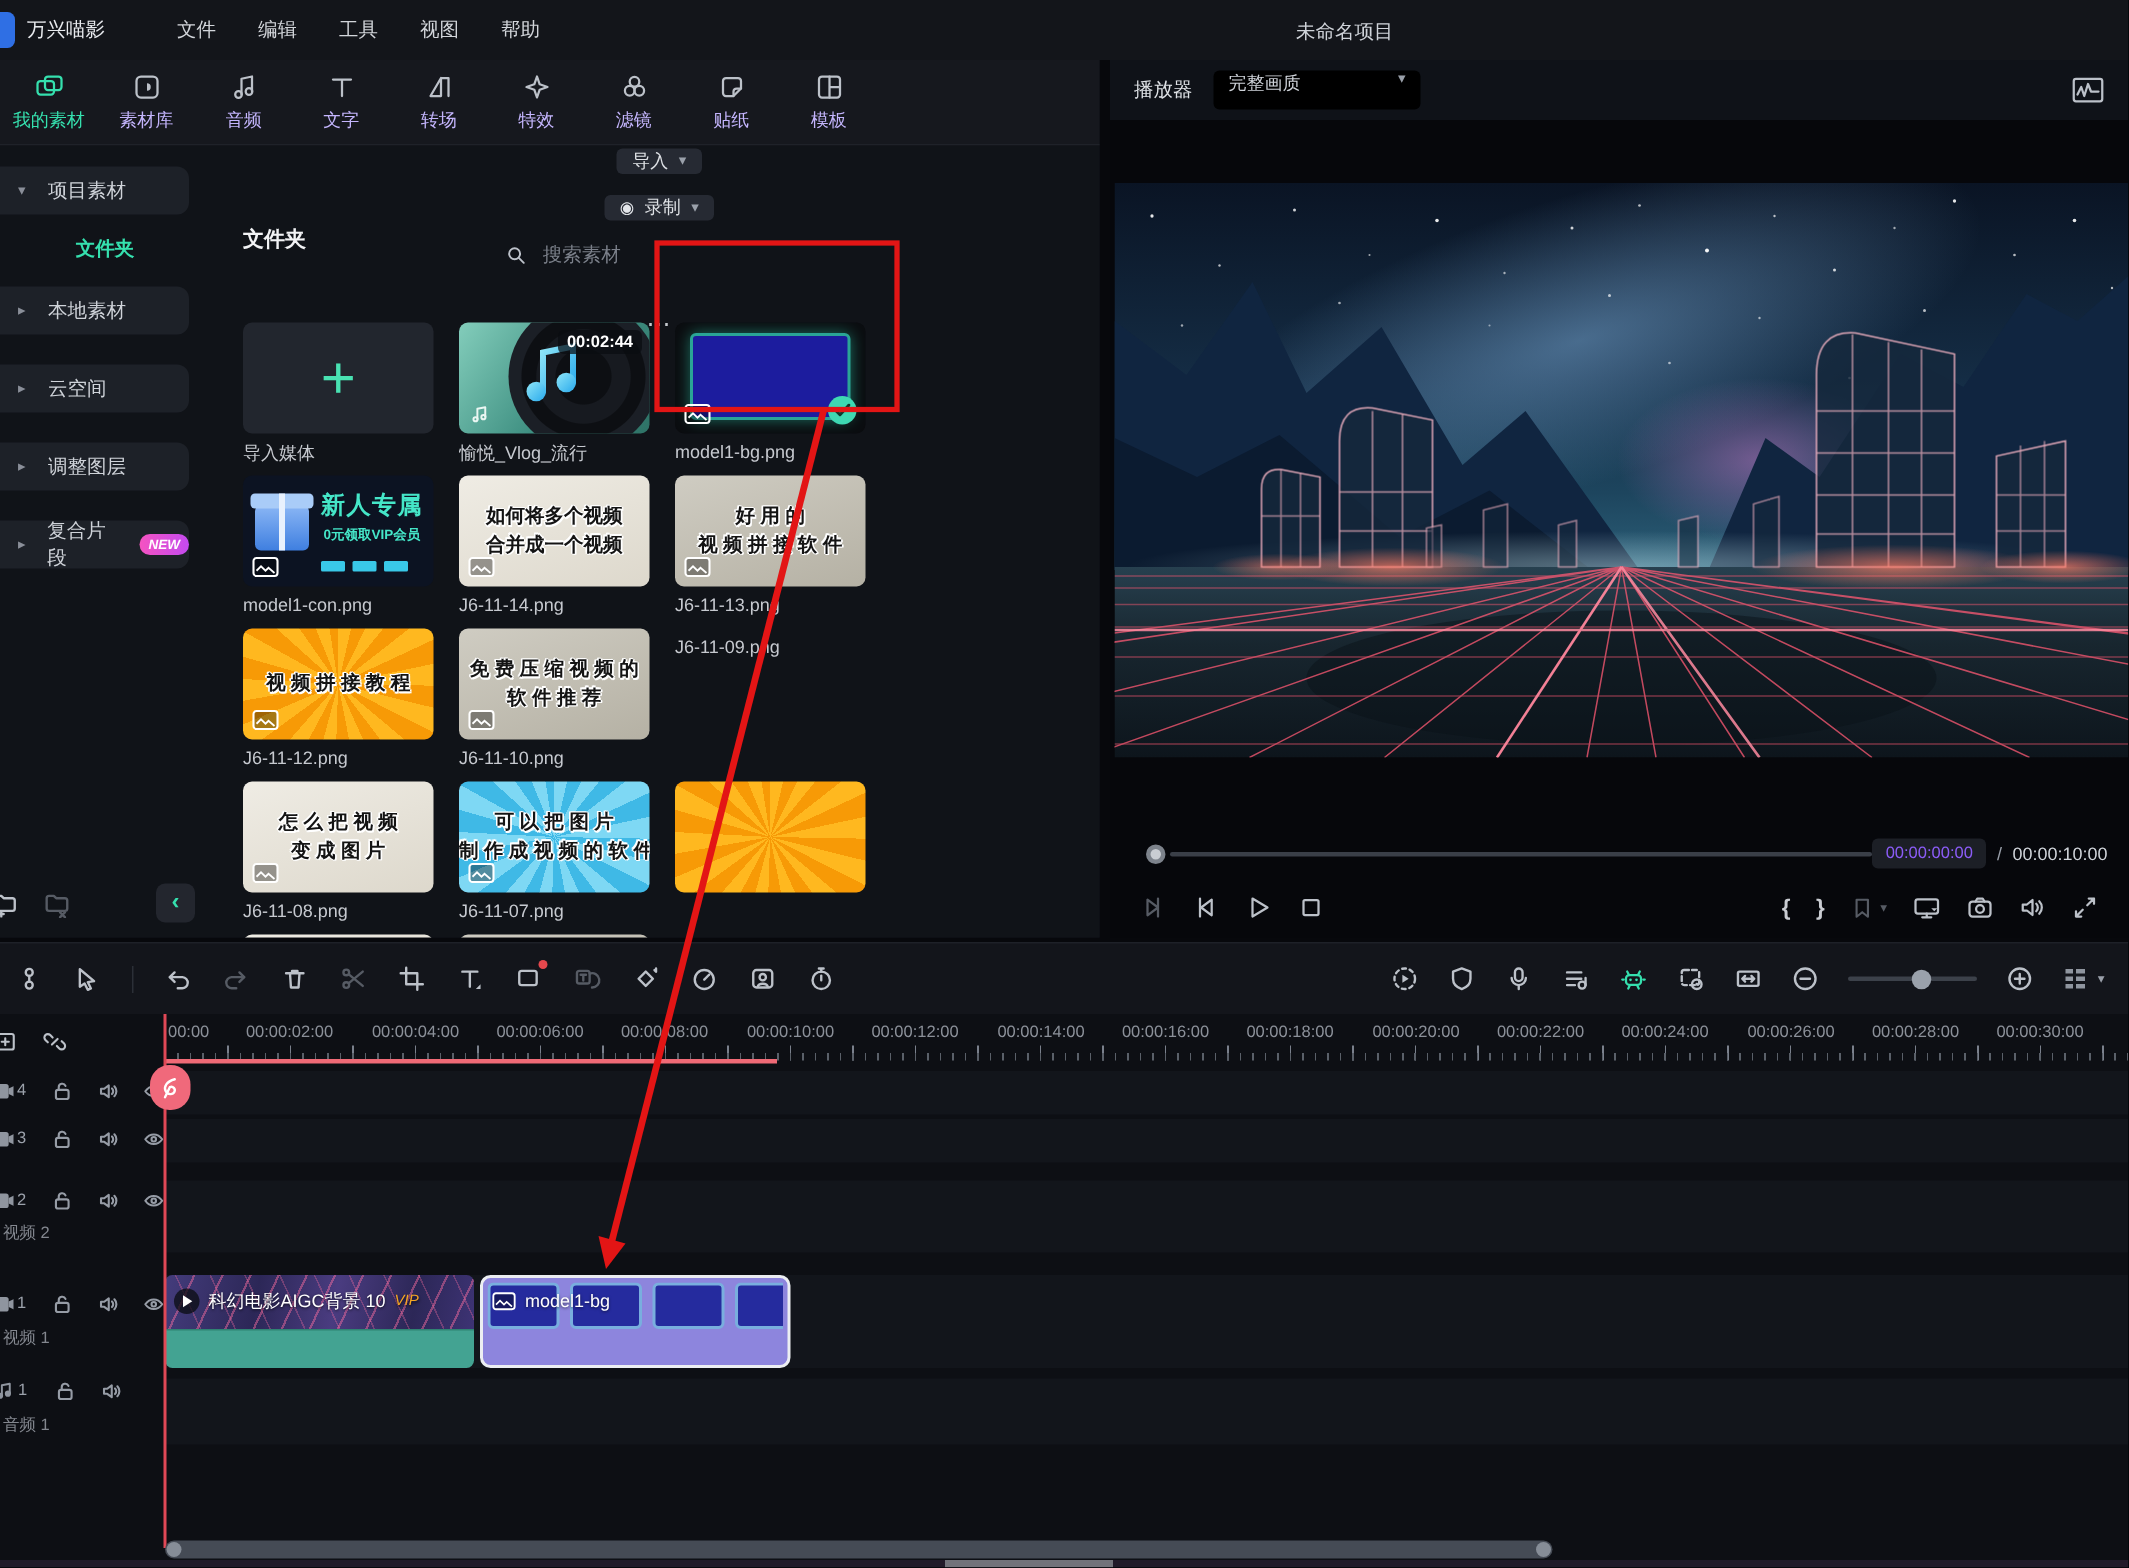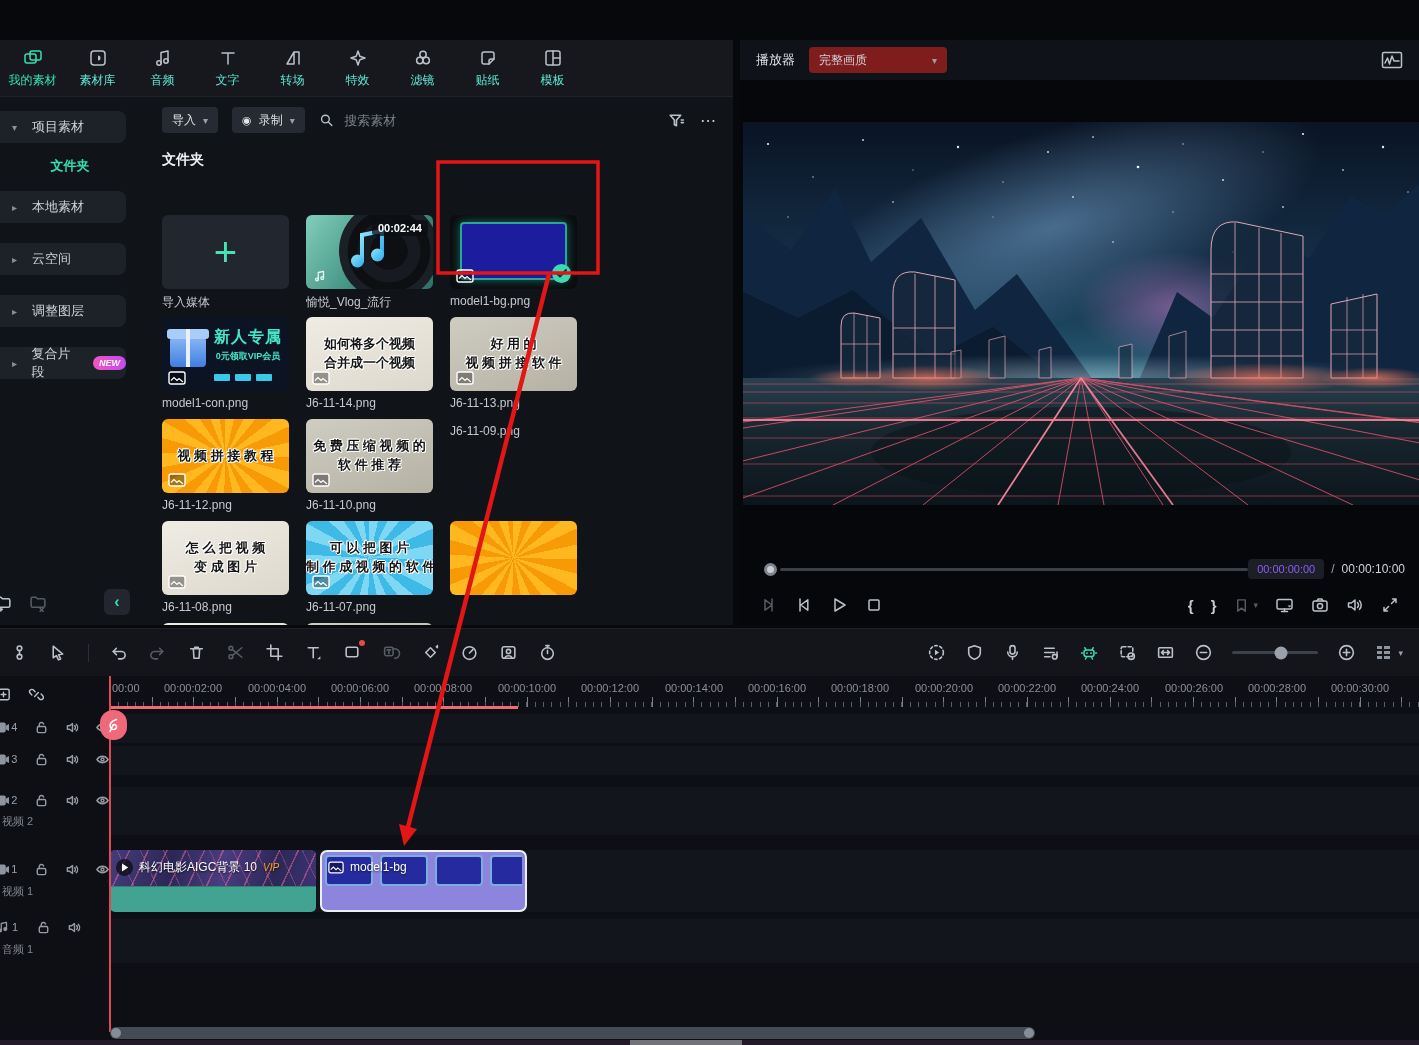--- a/index.html
+++ b/index.html
@@ -14,38 +14,38 @@
   .menubar{position:absolute;left:0;top:0;width:100%;height:40px;background:#13151a;display:flex;align-items:center;z-index:5;}
   .logo-chip{width:10px;height:24px;background:#2f6fe4;border-radius:0 5px 5px 0;margin-right:8px;}
   .logo-text{font-size:13px;color:#e8eaee;margin-right:34px;}
   .menu-item{font-size:13px;color:#d2d5da;padding:0 14px;cursor:default;}
   .project-title{position:absolute;left:864px;top:12px;font-size:13px;color:#cfd3d9;}
 
   
   .media-panel{position:absolute;left:0;top:40px;width:733px;height:585px;background:#101318;}
   .tabbar{position:absolute;left:0;top:0;width:733px;height:56px;background:#16181e;border-bottom:1px solid #1f2229;display:flex;}
   .tab{width:65px;display:flex;flex-direction:column;align-items:center;justify-content:center;gap:4px;cursor:pointer;}
-  .tab .tlbl{font-size:12px;color:#5eead4;white-space:nowrap;}
+  .tab .tlbl{font-size:12px;color:#c4b5fd;white-space:nowrap;}
   .tab.active .tlbl{color:#35e0ae;}
   .tab.active svg.ic{stroke:#35e0ae;}
 
   .sidebar{position:absolute;left:0;top:57px;width:140px;height:528px;background:#101318;}
   .side-item{height:32px;margin:0 14px 8px 0;background:#1d2128;border-radius:0 8px 8px 0;display:flex;align-items:center;padding-left:12px;gap:10px;font-size:13px;color:#cfd3d9;cursor:pointer;}
   .side-item .chev{font-size:10px;color:#8a8f99;width:10px;}
   .side-item:first-child{margin-top:14px;}
   .side-sub{height:30px;display:flex;align-items:center;justify-content:center;font-size:13px;font-weight:bold;color:#35e0ae;margin-bottom:10px;cursor:pointer;}
   .gap12{height:12px;}
   .new-badge{font-size:9px;font-weight:bold;font-style:italic;color:#fff;background:linear-gradient(90deg,#f553c1,#c44af0);padding:2px 6px;border-radius:7px;margin-left:2px;}
   .side-bottom{position:absolute;left:0;bottom:10px;width:140px;display:flex;align-items:center;}
   .side-bottom .fold1{margin-left:-6px;}
   .side-bottom .fold2{margin-left:16px;}
   .collapse-btn{margin-left:auto;margin-right:10px;width:26px;height:26px;background:#23262e;border-radius:6px;display:flex;align-items:center;justify-content:center;color:#35e0ae;font-size:16px;font-weight:bold;cursor:pointer;}
 
   .library{position:absolute;left:140px;top:57px;width:593px;height:528px;background:#101318;overflow:hidden;}
-  .lib-toolbar{display:flex;align-items:center;height:42px;padding:2px 16px 0 22px;gap:14px;}
+  .lib-toolbar{display:flex;align-items:center;height:42px;padding:2px 16px 0 22px;gap:14px;flex-direction:column;}
   .btn-dark{height:26px;background:#262a33;border-radius:4px;display:flex;align-items:center;padding:0 10px;font-size:12px;color:#dfe2e6;gap:7px;cursor:pointer;white-space:nowrap;}
   .btn-dark .chev{font-size:10px;color:#9aa0aa;}
   .rec-dot{font-size:11px;color:#e3e6ea;}
   .search{display:flex;align-items:center;gap:9px;flex:1;min-width:0;}
   .search input{background:transparent;border:none;outline:none;color:#8a8f99;font-size:13px;width:100%;font-family:inherit;}
   .search input::placeholder{color:#7b808a;}
   .lib-more{font-size:16px;color:#c6c9cf;letter-spacing:1px;cursor:pointer;}
   .section-title{font-size:14px;font-weight:bold;color:#f2f3f5;margin:10px 0 0 22px;}
   .grid{position:absolute;left:22px;top:118px;display:grid;grid-template-columns:repeat(3,127px);column-gap:17px;row-gap:8px;}
   .tile{width:127px;cursor:pointer;}
@@ -80,21 +80,21 @@
   .thumb .ttext span{display:block;font-size:13px;font-weight:900;color:#141414;line-height:1.45;white-space:nowrap;
      text-shadow:-1px 0 #fff,1px 0 #fff,0 -1px #fff,0 1px #fff,1px 1px #fff,-1px -1px #fff;}
   .thumb.flower:before{content:"";position:absolute;left:2px;top:6px;width:34px;height:34px;border-radius:50%;
      background:radial-gradient(circle,#7a4d17 0 28%,#f5a32a 30% 100%);}
   .tile.partial{height:34px;}
 
   
   .player{position:absolute;left:740px;top:40px;width:679px;height:585px;background:#06070b;}
   .player-header{height:40px;display:flex;align-items:center;padding:0 16px;background:#0f1218;}
   .player-title{font-size:13px;color:#dfe2e6;margin-right:14px;}
-  .quality-dd{width:118px;height:26px;background:#7f1d1d;border-radius:4px;display:flex;align-items:center;padding:0 10px;font-size:12px;color:#cfd3d9;cursor:pointer;}
+  .quality-dd{width:118px;height:26px;background:#000000;border-radius:4px;display:flex;align-items:flex-start;padding:0 10px;font-size:12px;color:#cfd3d9;cursor:pointer;}
   .quality-dd .chev{margin-left:auto;font-size:10px;color:#9aa0aa;}
   .scope-ic{margin-left:auto;cursor:pointer;}
   .video{position:absolute;left:3px;top:82px;width:676px;height:383px;}
   .video svg{display:block;width:100%;height:100%;}
   .scrub-row{position:absolute;left:0;right:0;top:516px;height:26px;display:flex;align-items:center;padding:0 14px 0 24px;}
   .scrub-dot{width:13px;height:13px;border-radius:50%;background:#c9cdd3;border:3px solid #7d838c;box-sizing:border-box;}
   .scrub-line{flex:1;height:3px;background:#3a3f48;margin-left:3px;border-radius:2px;}
   .time-box{background:#1c1f26;border-radius:4px;padding:4px 9px;font-size:11px;color:#8b5cf6;white-space:nowrap;}
   .time-sep{font-size:12px;color:#9aa0aa;margin:0 7px;}
   .time-total{font-size:12px;color:#cfd3d9;white-space:nowrap;}
@@ -154,20 +154,30 @@
   .footer{position:absolute;left:0;top:1040px;width:100%;height:5px;background:#221a29;}
   .footer .seg{position:absolute;left:630px;top:0;width:112px;height:5px;background:#72727a;}
 
   .annotation{position:absolute;left:0;top:0;width:1419px;height:1045px;pointer-events:none;z-index:50;}
 </style>
 </head>
 <body>
 
 <div class="app">
 
+  <div class="menubar">
+    <div class="logo-chip"></div>
+    <span class="logo-text">万兴喵影</span>
+    <span class="menu-item">文件</span>
+    <span class="menu-item">编辑</span>
+    <span class="menu-item">工具</span>
+    <span class="menu-item">视图</span>
+    <span class="menu-item">帮助</span>
+    <span class="project-title">未命名项目</span>
+  </div>
 
   <div class="media-panel">
 
     <div class="tabbar">
       <div class="tab active">
         <svg class="ic" width="20" height="20" viewBox="0 0 20 20">
             <rect x="2" y="6" width="11" height="9" rx="2"></rect>
             <rect x="7" y="3" width="11" height="9" rx="2"></rect>
           </svg>
         <span class="tlbl">我的素材</span>

